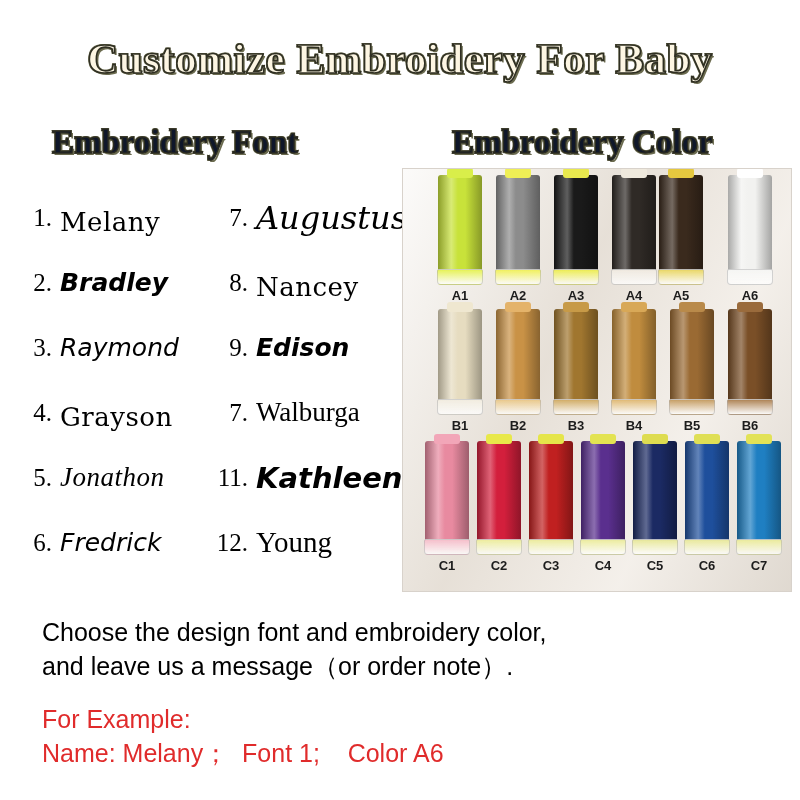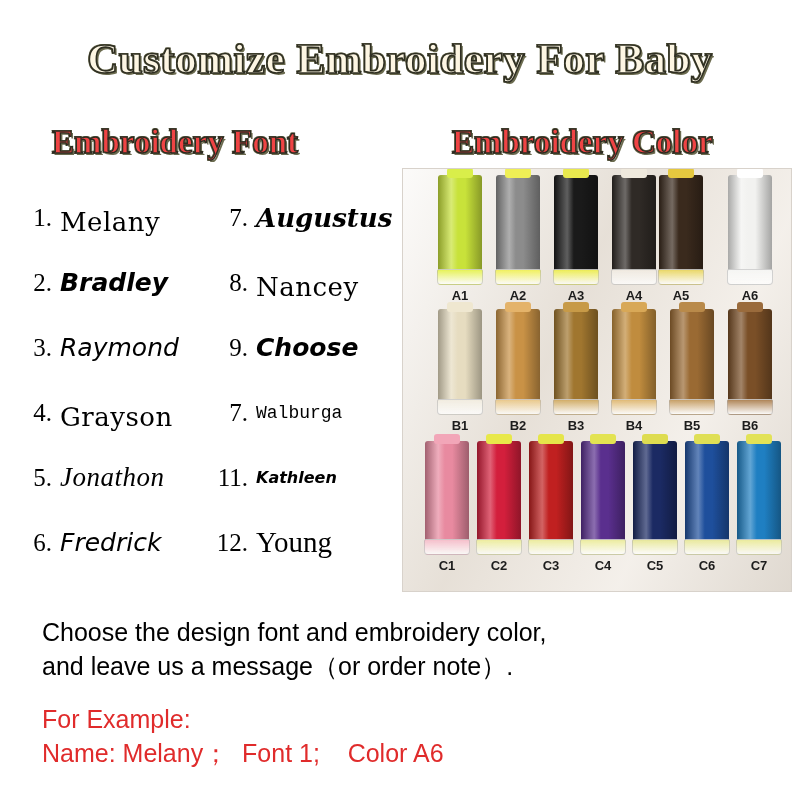--- a/index.html
+++ b/index.html
@@ -38,21 +38,21 @@
       1px -1px 0 #6b6b4f,
       -1px 1px 0 #6b6b4f;
   }
 
   
   .sect-head {
     position: absolute;
     font-family: "Liberation Serif", serif;
     font-weight: bold;
     font-size: 33px;
-    color: #ef4444;
+    color: #0f172a;
     -webkit-text-stroke: 1.3px #2b2b20;
     text-shadow:
       2px 2px 0 #6b6b4f,
       -1px -1px 0 #6b6b4f,
       1px -1px 0 #6b6b4f,
       -1px 1px 0 #6b6b4f;
     white-space: nowrap;
   }
   #head-font { top: 124px; left: 52px; }
   #head-color { top: 124px; left: 452px; }
@@ -96,53 +96,53 @@
   
   .s-script {
     font-family: "DejaVu Serif", serif;
     font-size: 26px;
     letter-spacing: 0.5px;
     margin-top: 8px;
   }
   .s-script-bold {
     font-family: "DejaVu Serif", serif;
     font-style: italic;
-    font-weight: bold;
-    font-size: 26px;
+    font-weight: normal;
+    font-size: 32px;
   }
   .s-bold-slab {
     font-family: "DejaVu Sans", sans-serif;
     font-weight: bold;
     font-style: italic;
     font-size: 25px;
   }
   .s-hand {
     font-family: "DejaVu Sans", sans-serif;
     font-style: italic;
     font-size: 25px;
   }
   .s-hand-light {
     font-family: "Liberation Serif", serif;
     font-style: italic;
     font-size: 27px;
     letter-spacing: 0.5px;
   }
   .s-plain {
-    font-family: Liberation Mono, monospace;
-    font-size: 18px;
+    font-family: Liberation Serif, serif;
+    font-size: 27px;
   }
   .s-plain-serif {
     font-family: "Liberation Serif", serif;
     font-size: 29px;
   }
   .s-marker {
     font-family: "DejaVu Sans", sans-serif;
     font-weight: bold;
     font-style: italic;
-    font-size: 16px;
+    font-size: 29px;
   }
 
   
   .photo {
     position: absolute;
     top: 168px;
     left: 402px;
     width: 390px;
     height: 424px;
     background: #efe9e2;
@@ -270,21 +270,21 @@
         <div class="font-row">
           <span class="fnum">7.</span>
           <span class="fname s-script-bold">Augustus</span>
         </div>
         <div class="font-row">
           <span class="fnum">8.</span>
           <span class="fname s-script">Nancey</span>
         </div>
         <div class="font-row">
           <span class="fnum">9.</span>
-          <span class="fname s-bold-slab">Choose</span>
+          <span class="fname s-bold-slab">Edison</span>
         </div>
         <div class="font-row">
           <span class="fnum">7.</span>
           <span class="fname s-plain">Walburga</span>
         </div>
         <div class="font-row">
           <span class="fnum">11.</span>
           <span class="fname s-marker">Kathleen</span>
         </div>
         <div class="font-row">

